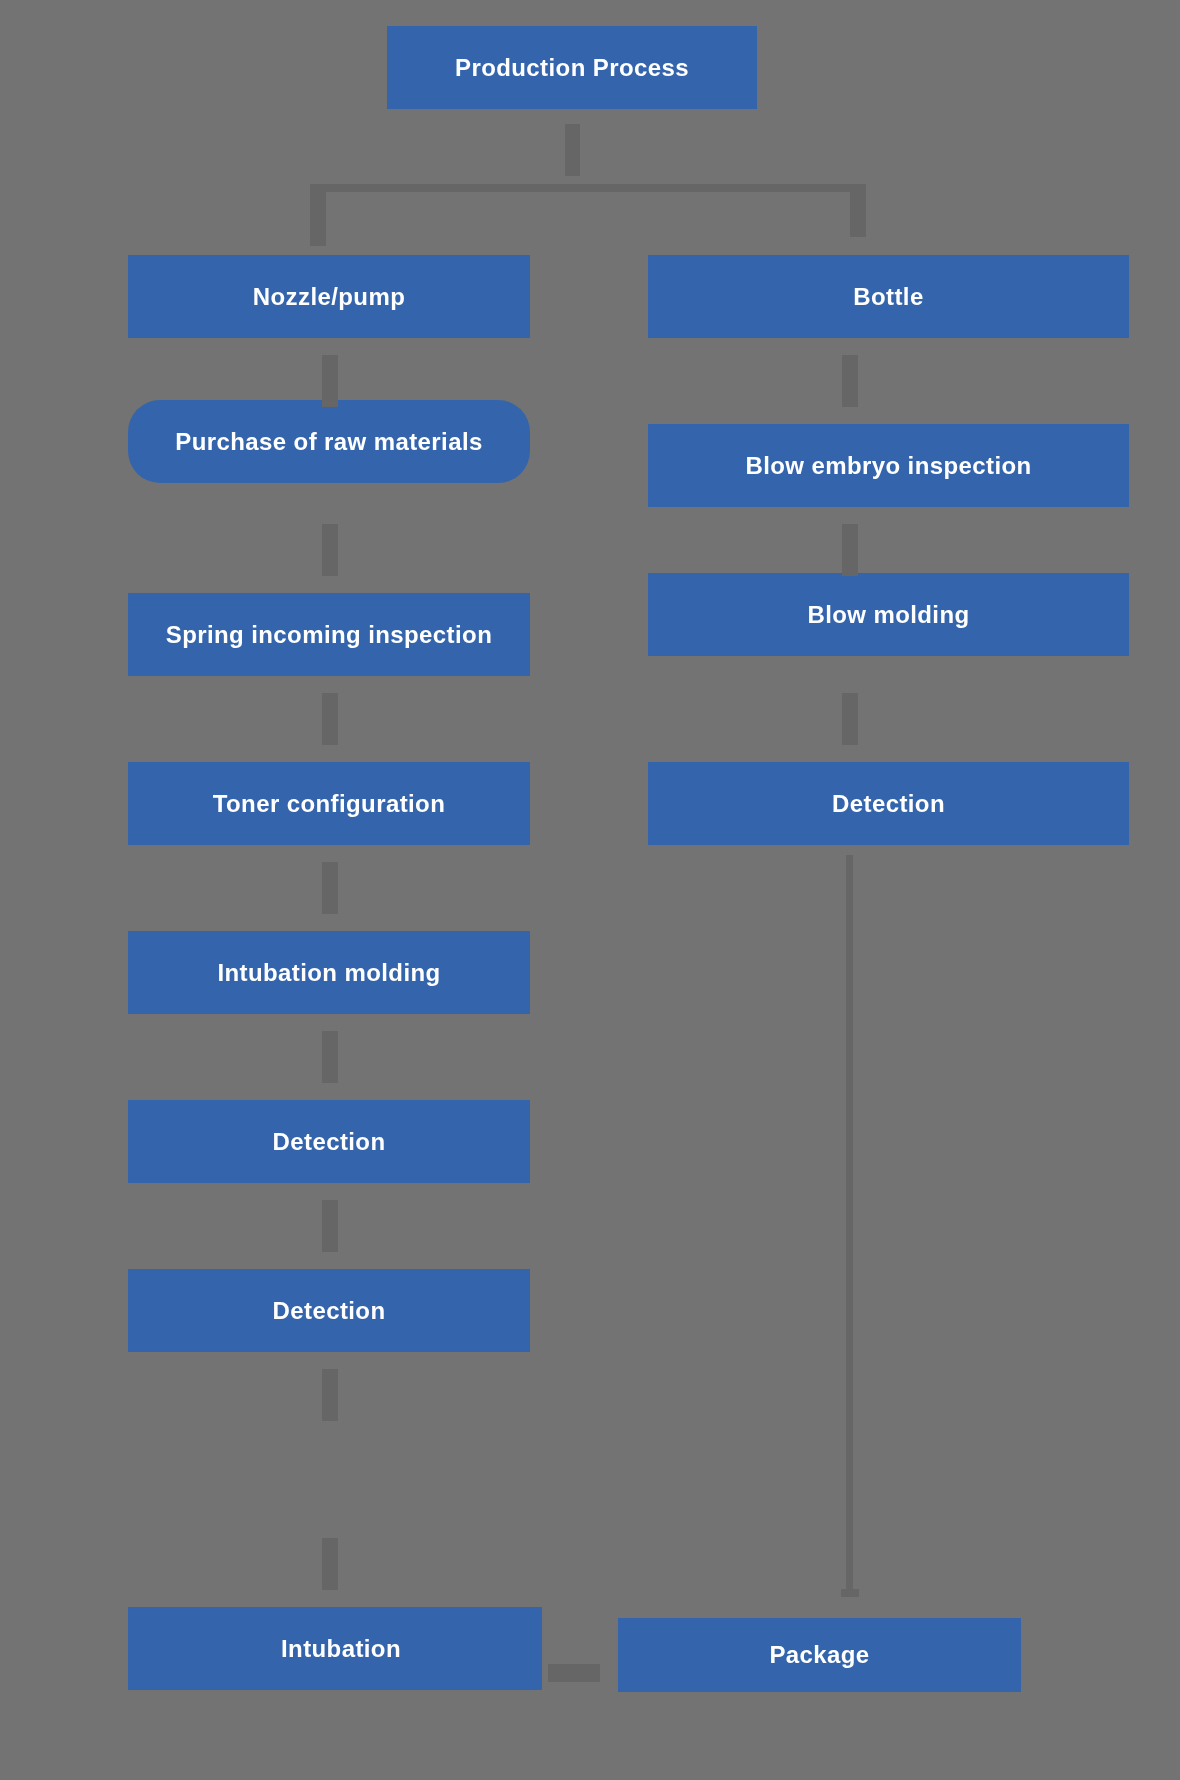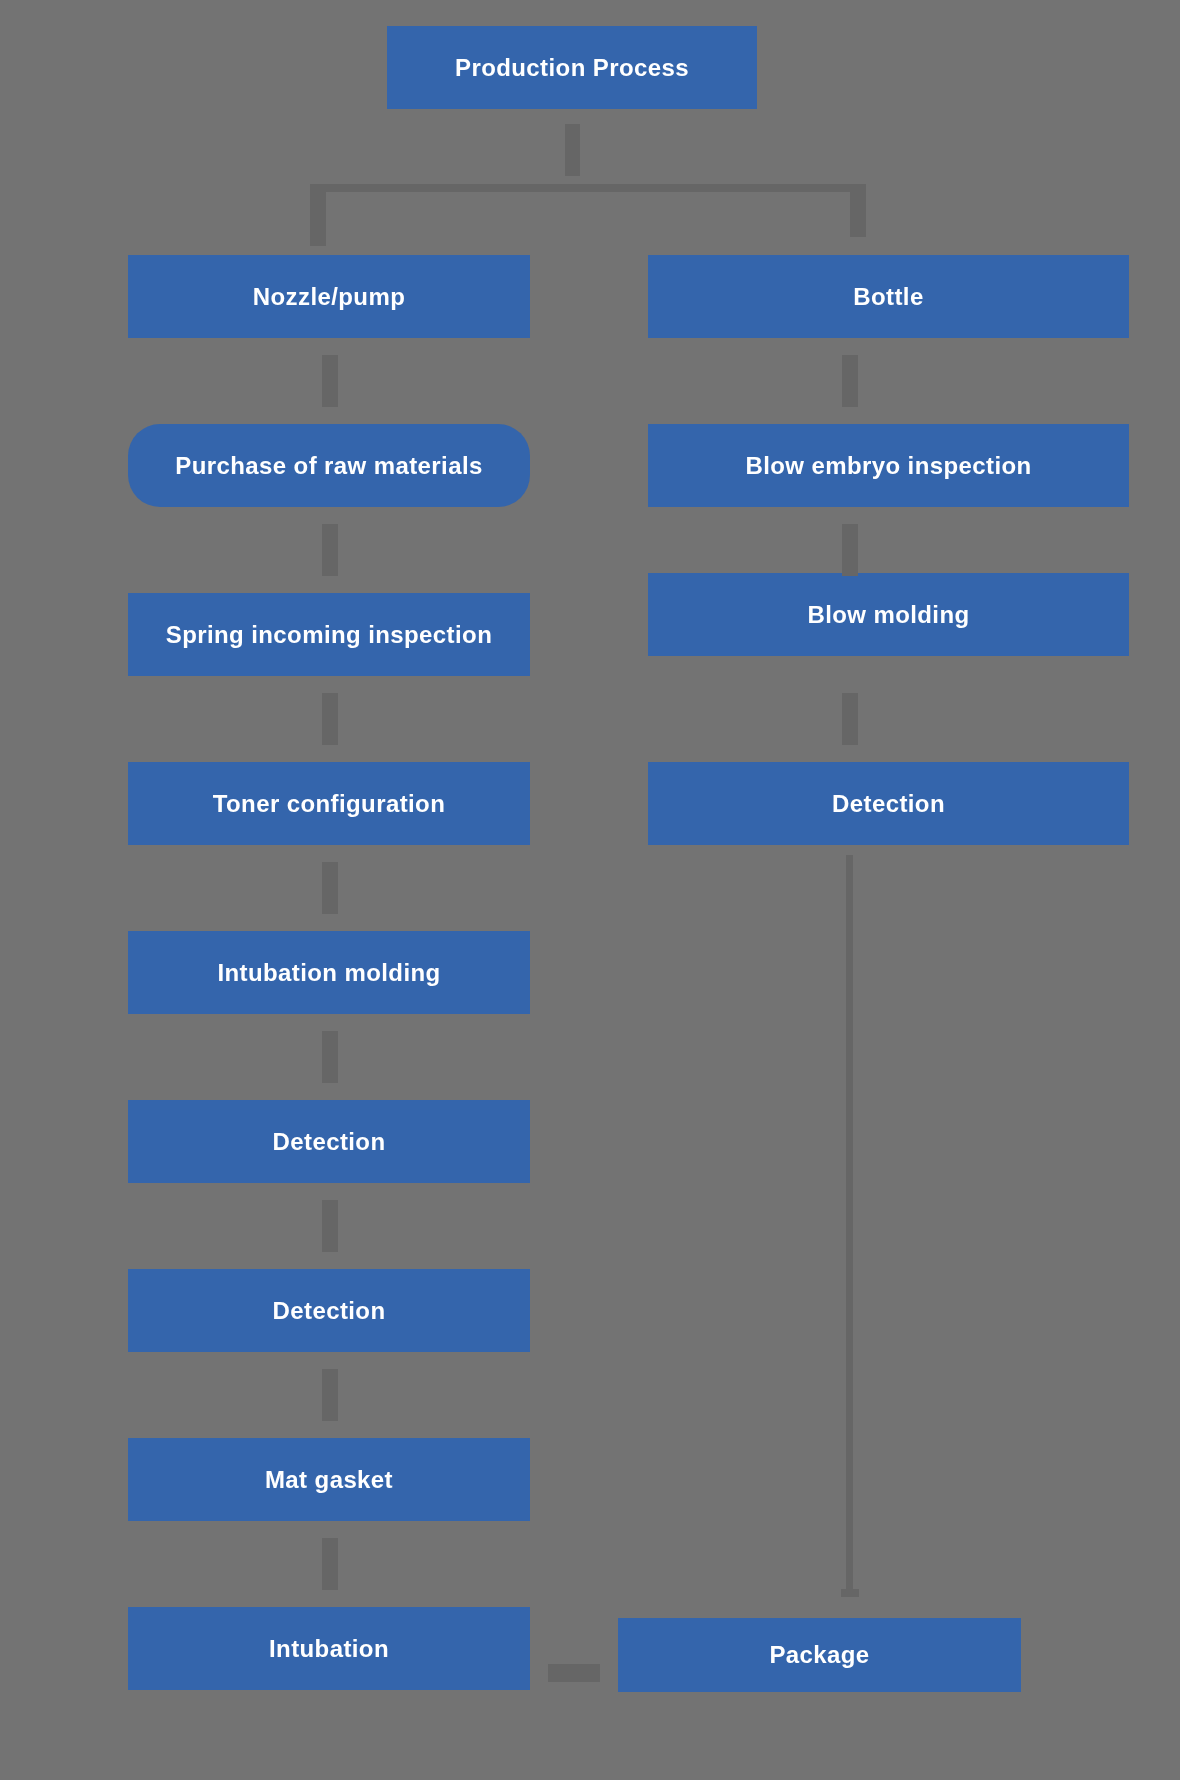--- a/index.html
+++ b/index.html
@@ -41,28 +41,27 @@
 <div id="canvas">
 
   <div class="node" style="left:387px; top:26px; width:370px;">Production Process</div>
 
   <div class="connector" style="left:565px; top:124px; width:15px; height:52px;"></div>
   <div class="connector" style="left:310px; top:184px; width:556px; height:8px;"></div>
   <div class="connector" style="left:310px; top:184px; width:16px; height:62px;"></div>
   <div class="connector" style="left:850px; top:184px; width:16px; height:53px;"></div>
 
   <div class="node left-col" style="top:255px;">Nozzle/pump</div>
-  <div class="node left-col" style="top:424px;border-radius:32px;">Purchase of raw materials</div>
+  <div class="node left-col" style="top:400px;border-radius:32px;">Purchase of raw materials</div>
   <div class="node left-col" style="top:762px;">Toner configuration</div>
   <div class="node left-col" style="top:593px;">Spring incoming inspection</div>
   <div class="node left-col" style="top:931px;">Intubation molding</div>
   <div class="node left-col" style="top:1100px;">Detection</div>
   <div class="node left-col" style="top:1269px;">Detection</div>
-  <div class="node left-col" style="top:1438px;">Mat gasket</div>
-  <div class="node left-col" style="top:1607px;">Intubation</div>
+  <div class="node left-col" style="top:1607px;padding-left:12px;">Intubation</div>
 
   <div class="connector stub left-col-stub" style="top:355px;"></div>
   <div class="connector stub left-col-stub" style="top:524px;"></div>
   <div class="connector stub left-col-stub" style="top:693px;"></div>
   <div class="connector stub left-col-stub" style="top:862px;"></div>
   <div class="connector stub left-col-stub" style="top:1031px;"></div>
   <div class="connector stub left-col-stub" style="top:1200px;"></div>
   <div class="connector stub left-col-stub" style="top:1369px;"></div>
   <div class="connector stub left-col-stub" style="top:1538px;"></div>
 

